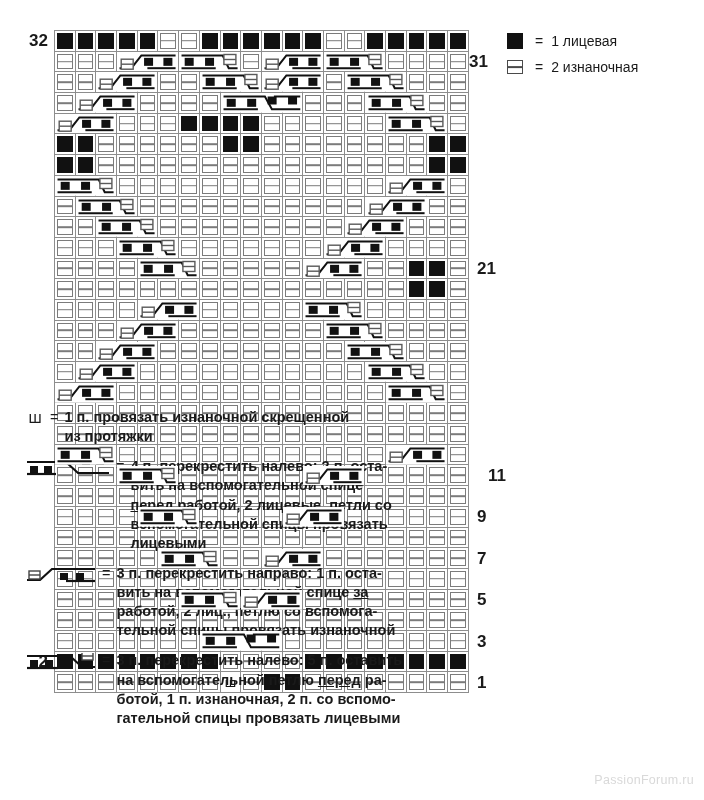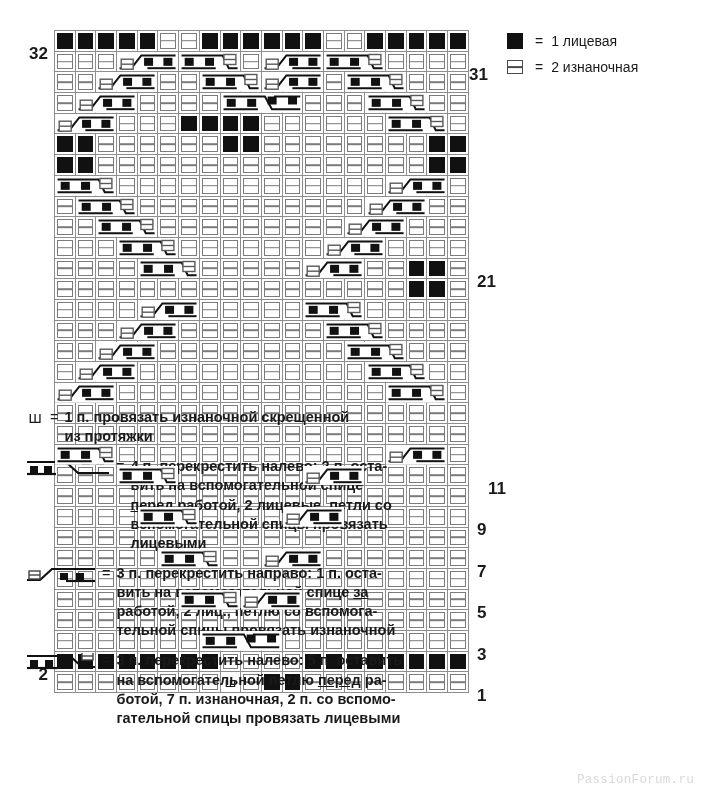--- a/index.html
+++ b/index.html
@@ -37,21 +37,21 @@
   .m1 { position:absolute; left:0; right:0; top:50%; transform:translateY(-50%);
         text-align:center; font-size:13px; line-height:1; color:#111;
         font-family:"DejaVu Sans", sans-serif; }
 
   
   .cable { position:absolute; height:20.7px; pointer-events:none; z-index:5; }
   .cable svg { display:block; }
 
   
   .rownum { position:absolute; font-size:17px; font-weight:bold; color:#1a1a1a;
-            line-height:1; font-family:"Liberation Sans", sans-serif;margin-top:13px; }
+            line-height:1; font-family:"Liberation Sans", sans-serif; }
   .rownum.left  { text-align:right; width:30px; }
   .rownum.right { text-align:left;  width:40px; }
 
   
   #key { position:absolute; left:505px; top:28px; }
   .key-row { display:flex; align-items:center; height:26px; }
   .key-sym { width:20px; height:18px; position:relative; margin-right:10px; }
   .key-sym .sq  { position:absolute; inset:1px 2px; background:#111; }
   .key-sym .pb  { position:absolute; inset:2px 2px; border:1.8px solid #4a4a4a; background:#fff; }
   .key-sym .pb::after { content:""; position:absolute; left:0; right:0; top:50%;
@@ -69,21 +69,21 @@
 
   .sym-m1 { width:18px; height:16px; font-size:15px; text-align:center;
             font-family:"DejaVu Sans", sans-serif; line-height:16px; }
 
   
   .sym-cable { height:18px; }
 
   
   #watermark { position:absolute; right:10px; bottom:13px;
                font-size:12.5px; color:#d9d9d9; letter-spacing:.3px;
-               font-family:Liberation Mono, monospace; }
+               font-family:Liberation Sans, sans-serif; }
 </style>
 </head>
 <body>
 
 <div id="chart-area">
   <div id="grid-wrap">
     <table class="grid">
       <tbody id="grid-body">
           <tr>
             <td>
@@ -2652,19 +2652,19 @@
         <rect x="4" y="7" width="8" height="7" fill="#111"></rect>
         <rect x="19" y="7" width="8" height="7" fill="#111"></rect>
         <rect x="56" y="-1" width="11" height="8" fill="#fff" stroke="#444" stroke-width="1.4"></rect>
         <path d="M56 3 H67" stroke="#444" stroke-width="1.4"></path>
       </svg>
     </span>
     <span class="lg-eq">=</span>
     <span class="lg-txt">
       <span>3 п. перекрестить налево: 5 п. оставить</span><br>
       <span><span>на вспомогательной петлю </span><u>перед</u><span> ра-</span></span><br>
-      <span>ботой, 7 п. изнаночная, 2 п. со вспомо-</span><br>
+      <span>ботой, 1 п. изнаночная, 2 п. со вспомо-</span><br>
       <span>гательной спицы провязать лицевыми</span>
     </span>
   </div>
 </div>
 
 <div id="watermark">PassionForum.ru</div>
 
 </body></html>

